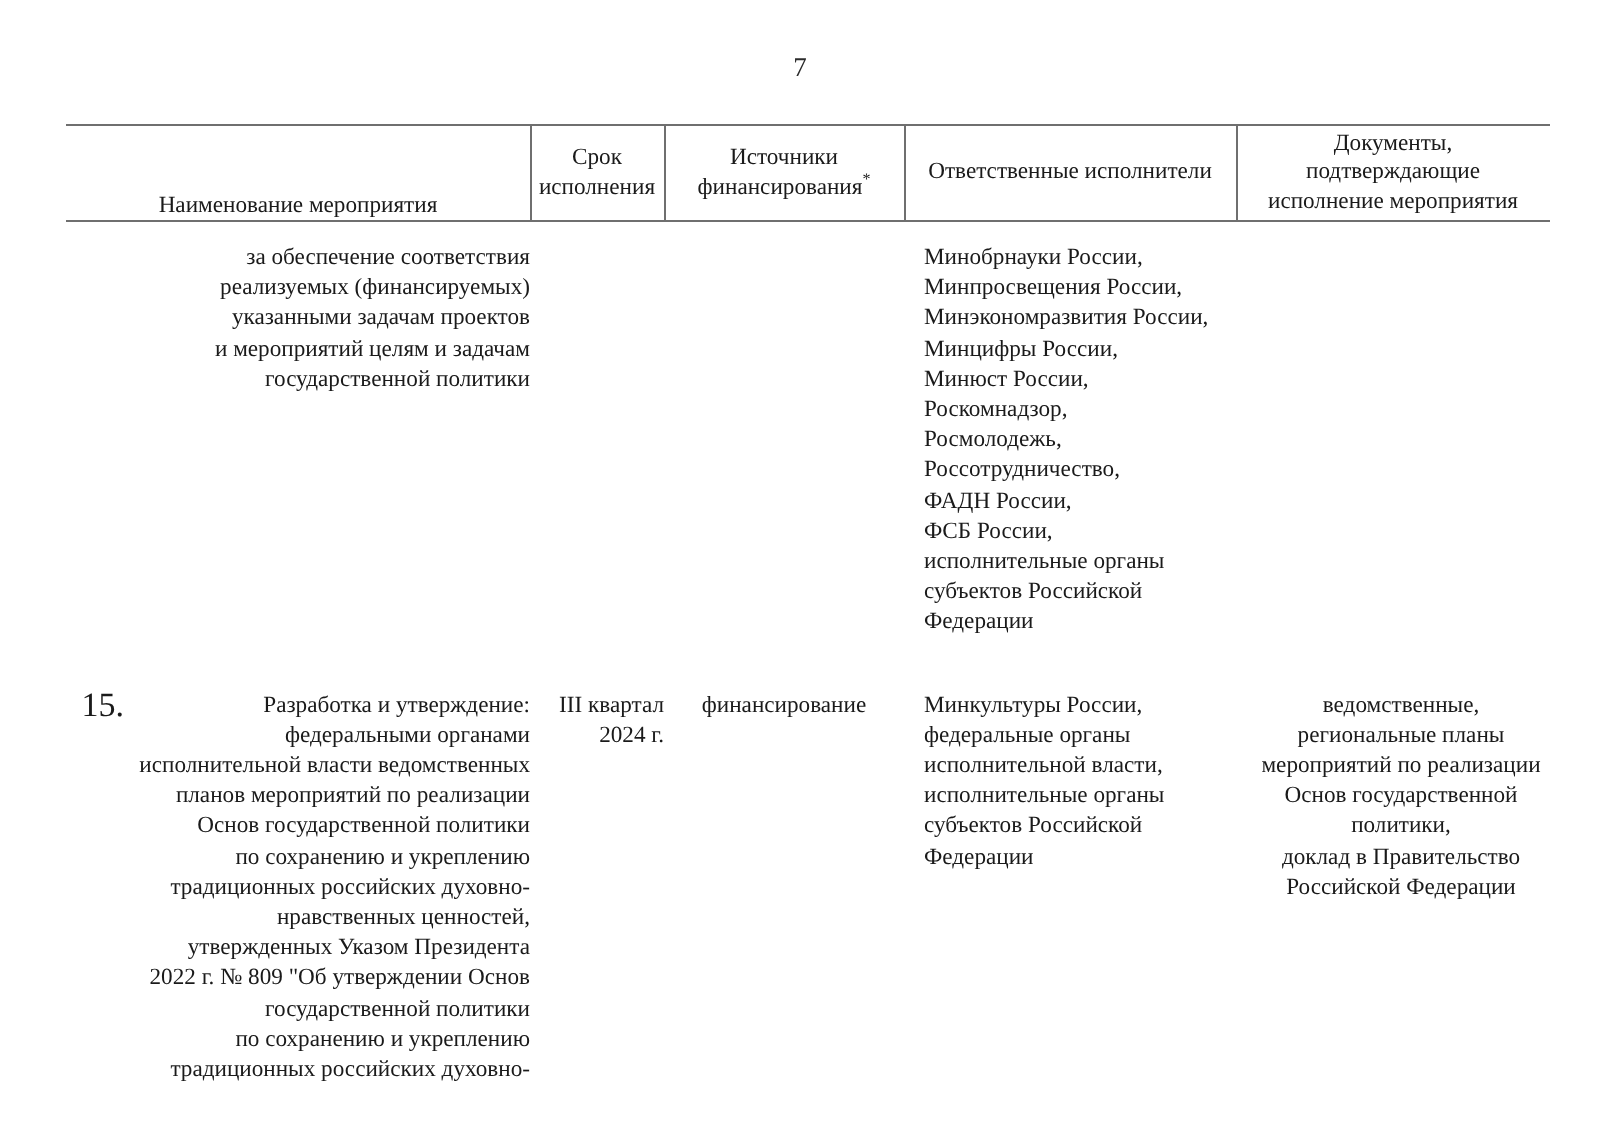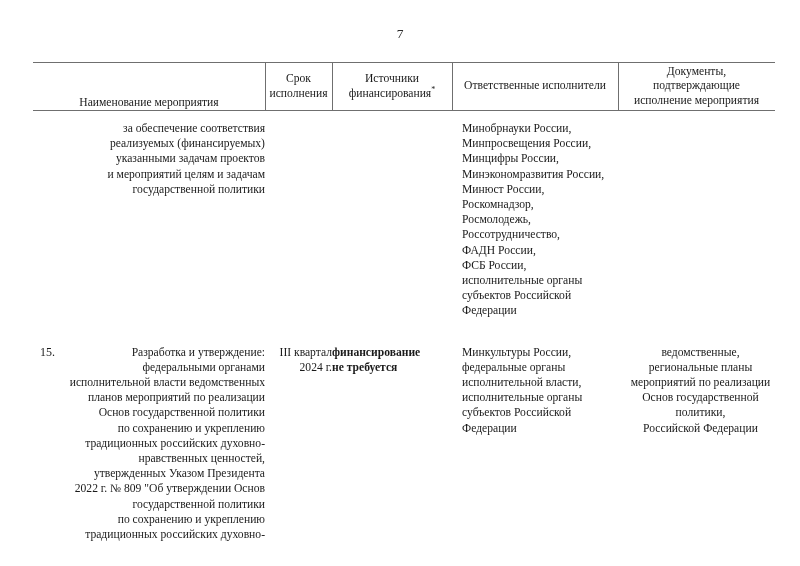--- a/index.html
+++ b/index.html
@@ -103,39 +103,38 @@
 
   
   .cell-1 {
     width: 232px;
     display: flex;
     padding-top: 10px;
   }
   .num {
     width: 29px;
     flex: 0 0 29px;
-    font-size: 12px;
+    font-size: 17px;
     line-height: 15.2px;
-    text-align: center;
+    text-align: right;
   }
   .measure {
     flex: 1 1 auto;
     text-align: right;
   }
 
   .cell-2 {
     width: 67px;
     text-align: right;
     padding-top: 10px;
   }
   .cell-3 {
     width: 120px;
-    text-align: left;
-    padding-top: 10px;
-    font-weight: bold;
+    text-align: center;
+    padding-top: 10px;
   }
   .cell-4 {
     width: 166px;
     padding-top: 10px;
     padding-left: 10px;
     text-align: left;
   }
   .cell-5 {
     width: 157px;
     padding-top: 10px;
@@ -211,22 +210,22 @@
           </div>
         </div>
 
         <div class="cell cell-2"></div>
 
         <div class="cell cell-3"></div>
 
         <div class="cell cell-4">
           <span class="line">Минобрнауки России,</span>
           <span class="line">Минпросвещения России,</span>
+          <span class="line">Минэкономразвития России,</span>
           <span class="line">Минцифры России,</span>
-          <span class="line">Минэкономразвития России,</span>
           <span class="line">Минюст России,</span>
           <span class="line">Роскомнадзор,</span>
           <span class="line">Росмолодежь,</span>
           <span class="line">Россотрудничество,</span>
           <span class="line">ФАДН России,</span>
           <span class="line">ФСБ России,</span>
           <span class="line">исполнительные органы</span>
           <span class="line">субъектов Российской</span>
           <span class="line">Федерации</span>
         </div>
@@ -255,37 +254,37 @@
           </div>
         </div>
 
         <div class="cell cell-2">
           <span class="line">III квартал</span>
           <span class="line">2024 г.</span>
         </div>
 
         <div class="cell cell-3">
           <span class="line">финансирование</span>
-          <span class="line">не требуется</span>
         </div>
 
         <div class="cell cell-4">
           <span class="line">Минкультуры России,</span>
           <span class="line">федеральные органы</span>
           <span class="line">исполнительной власти,</span>
           <span class="line">исполнительные органы</span>
           <span class="line">субъектов Российской</span>
           <span class="line">Федерации</span>
         </div>
 
         <div class="cell cell-5">
           <span class="line">ведомственные,</span>
           <span class="line">региональные планы</span>
           <span class="line">мероприятий по реализации</span>
           <span class="line">Основ государственной</span>
           <span class="line">политики,</span>
+          <span class="line">доклад в Правительство</span>
           <span class="line">Российской Федерации</span>
         </div>
       </div>
 
     </div>
   </div>
 </div>
 
 </body></html>

